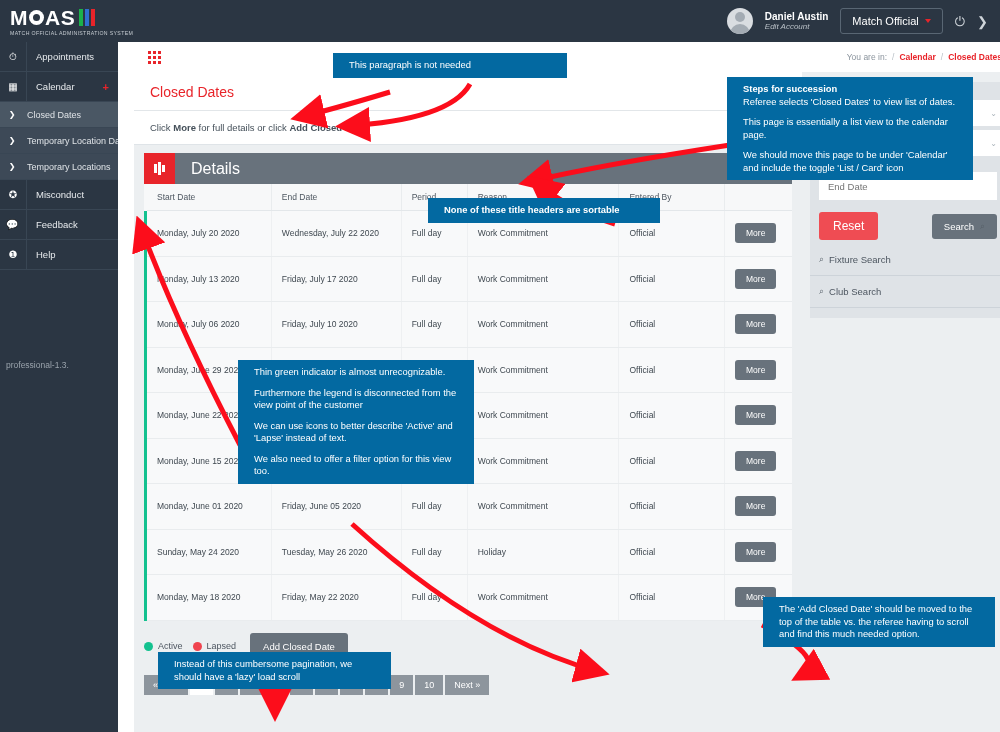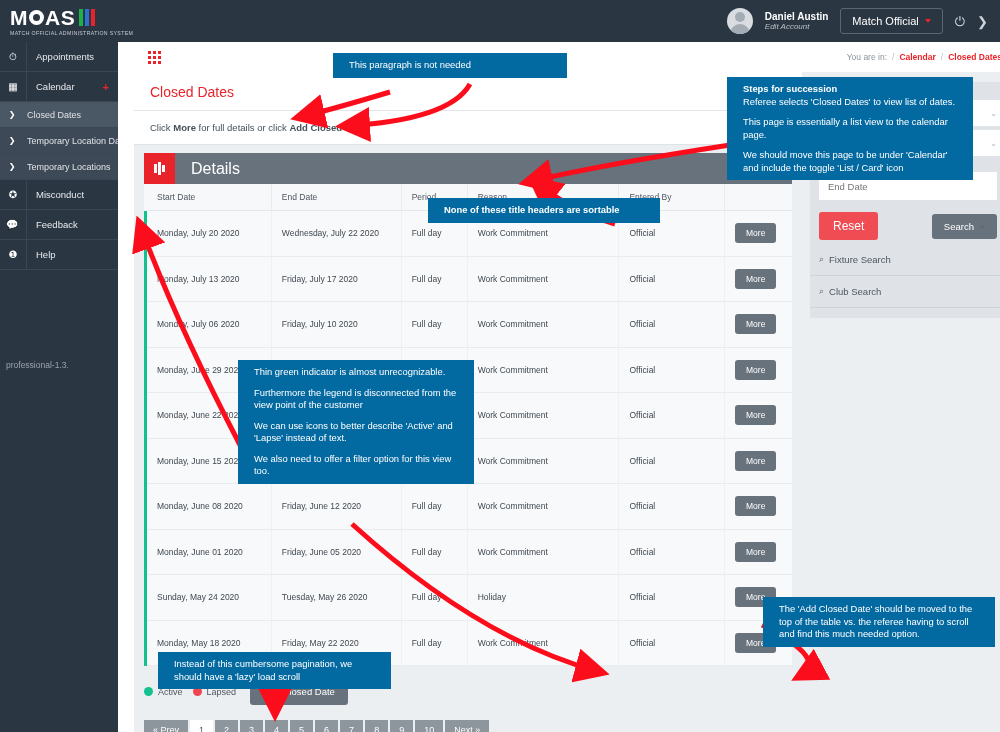--- a/index.html
+++ b/index.html
@@ -397,28 +397,20 @@
                 <td class="col-start" style="border-left-color:#13c18f">Monday, June 22 2020</td>
                 <td class="col-end">Friday, June 26 2020</td>
                 <td class="col-period">Full day</td>
                 <td class="col-reason">Work Commitment</td>
                 <td class="col-entered">Official</td>
                 <td class="col-act"><button class="more-btn">More</button></td>
               </tr>
               <tr>
                 <td class="col-start" style="border-left-color:#13c18f">Monday, June 15 2020</td>
                 <td class="col-end">Friday, June 19 2020</td>
-                <td class="col-period">Full day</td>
-                <td class="col-reason">Work Commitment</td>
-                <td class="col-entered">Official</td>
-                <td class="col-act"><button class="more-btn">More</button></td>
-              </tr>
-              <tr>
-                <td class="col-start" style="border-left-color:#13c18f">Monday, June 08 2020</td>
-                <td class="col-end">Friday, June 12 2020</td>
                 <td class="col-period">Full day</td>
                 <td class="col-reason">Work Commitment</td>
                 <td class="col-entered">Official</td>
                 <td class="col-act"><button class="more-btn">More</button></td>
               </tr>
               <tr>
                 <td class="col-start" style="border-left-color:#13c18f">Monday, June 01 2020</td>
                 <td class="col-end">Friday, June 05 2020</td>
                 <td class="col-period">Full day</td>
                 <td class="col-reason">Work Commitment</td>

